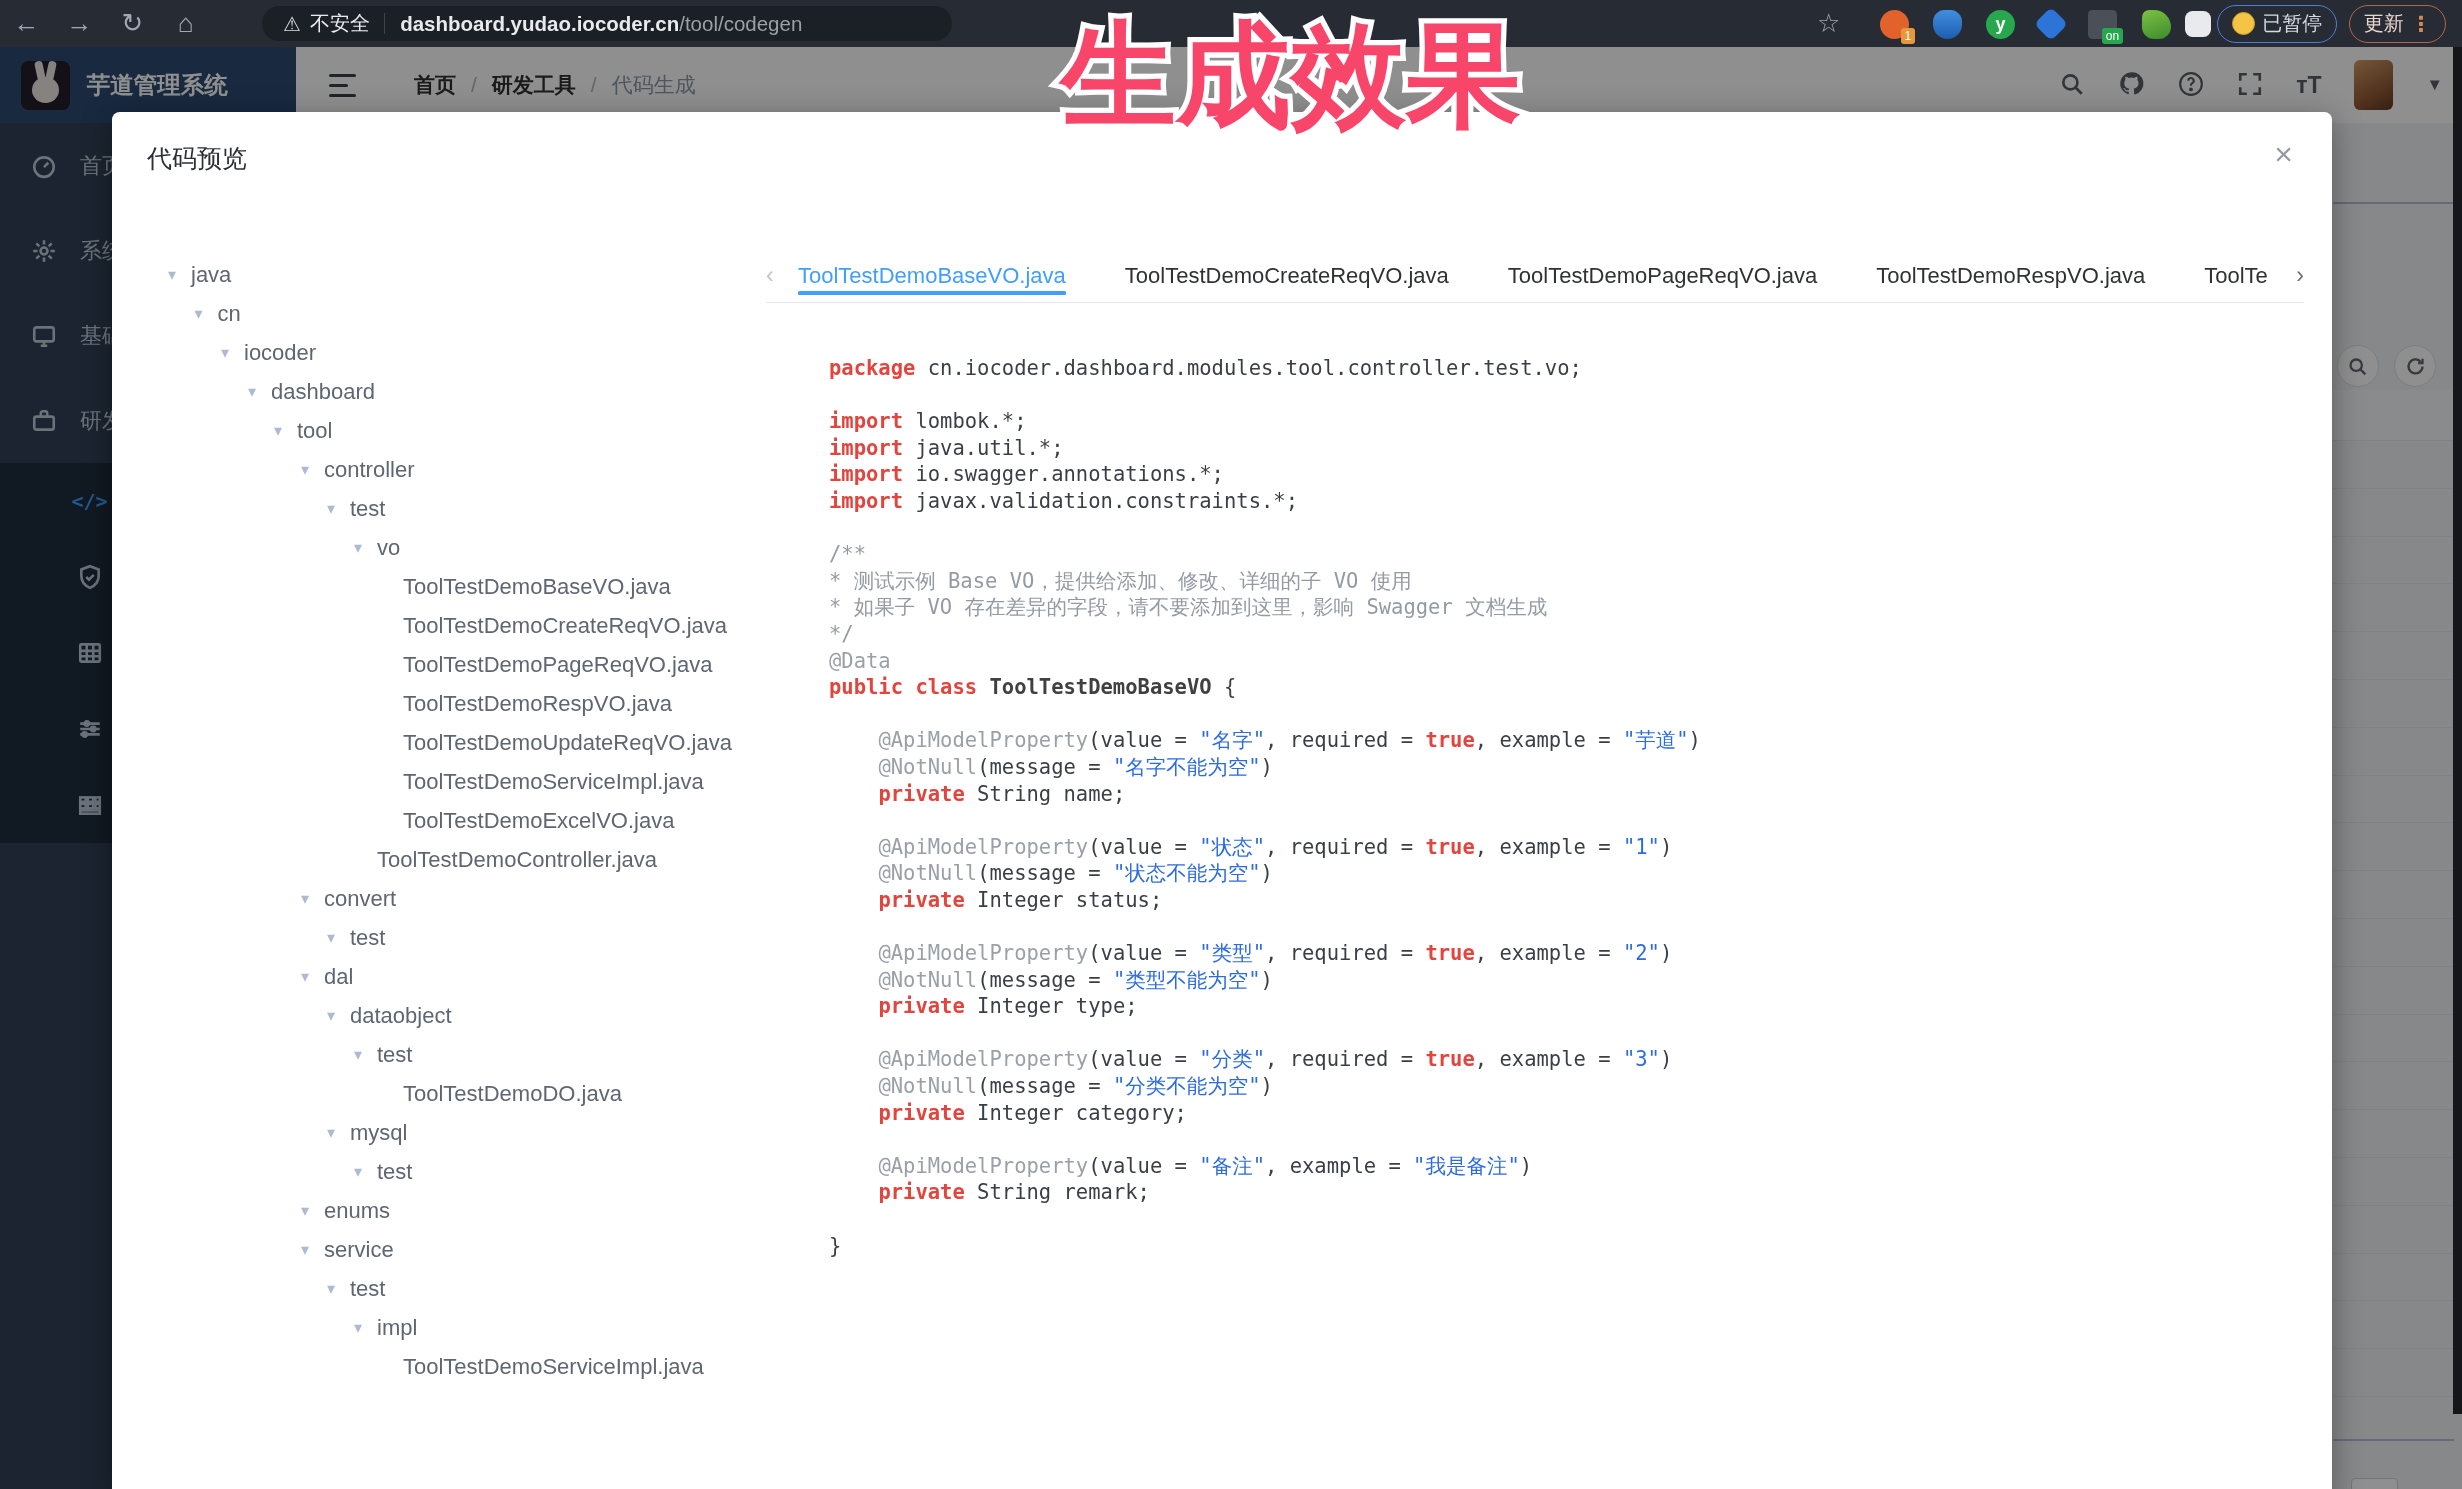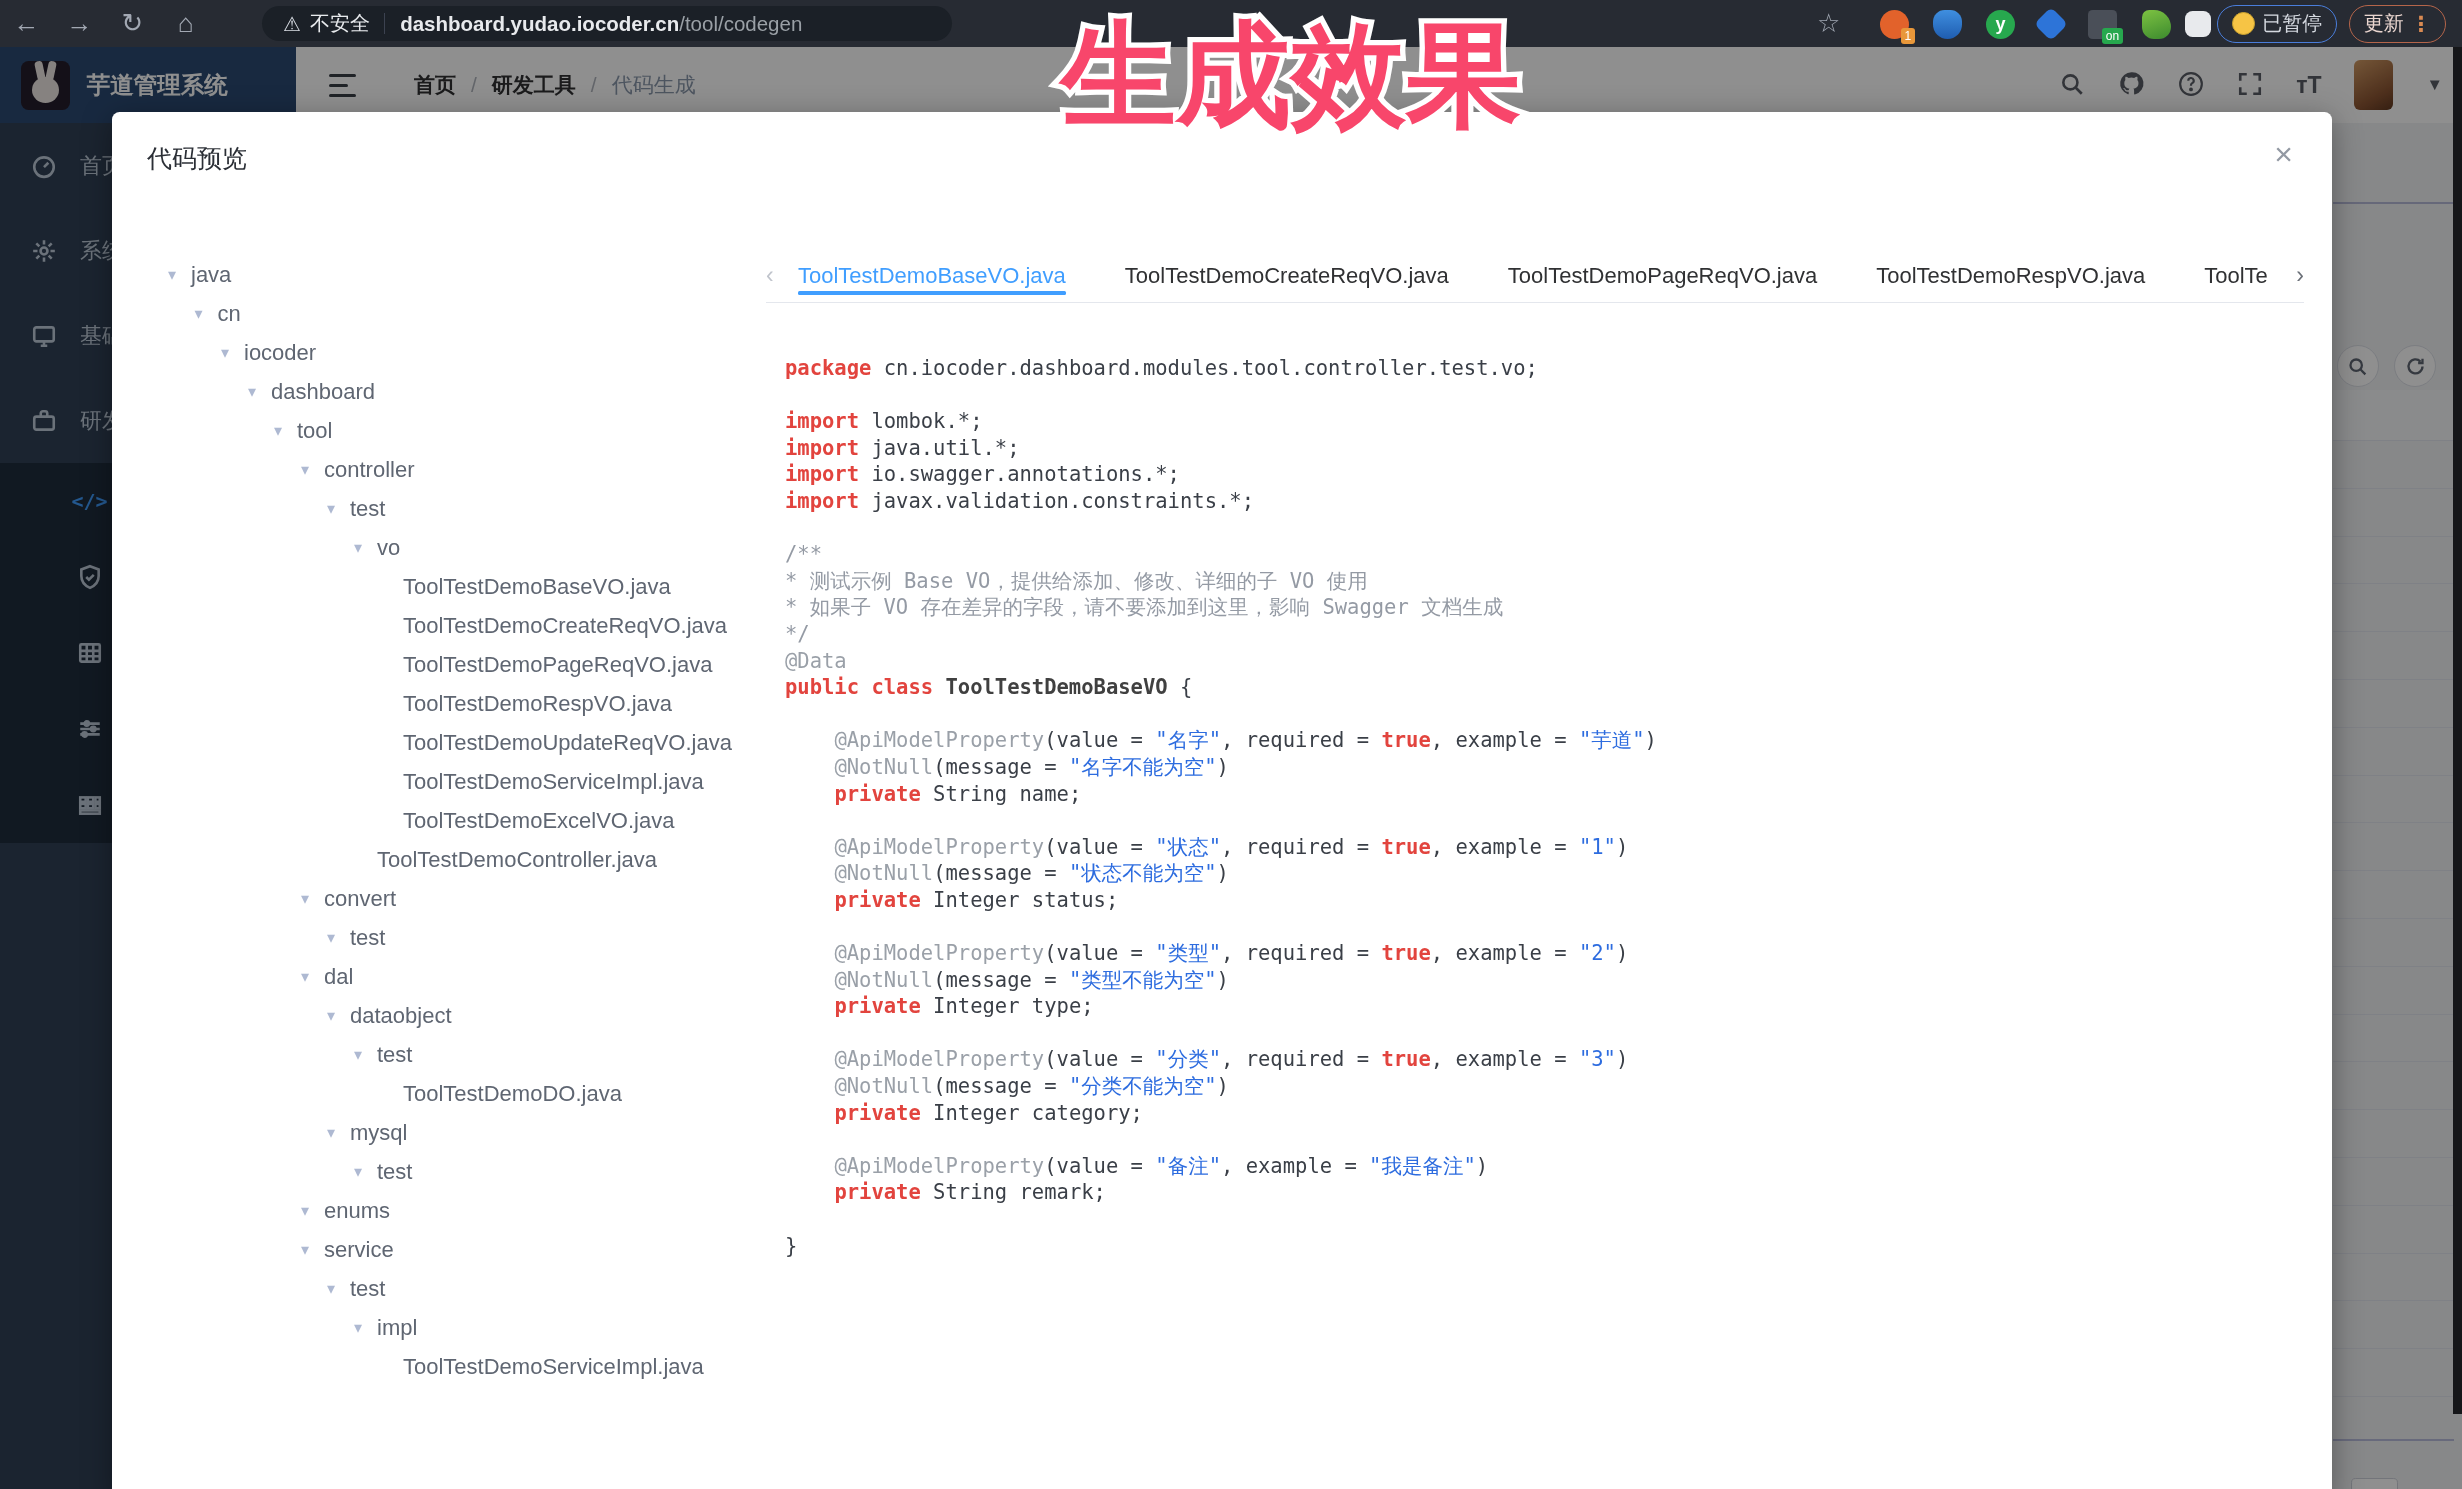--- a/index.html
+++ b/index.html
@@ -87,21 +87,21 @@
   .tab-arrow { width:32px; font-size:23px; line-height:39px; flex:0 0 32px; }
   .tab-arrow.left { color:#c0c4cc; }
   .tab-arrow.right { color:#6b7078; text-align:right; }
   .tab-list { flex:1; display:flex; overflow:hidden; }
   .tab { position:relative; margin-right:59px; font-size:22px; font-weight:500; color:#303133; line-height:39px; white-space:nowrap; }
   .tab.active { color:#409eff; }
   .tab.active::after { content:""; position:absolute; left:0; right:0; bottom:0; height:3.8px; background:#409eff; border-radius:1.5px; }
 
   .code-view { position:absolute; left:673px; top:243px; width:1517px; height:1130px; overflow:hidden;
                font-family:"DejaVu Sans Mono",monospace; font-size:20.5px; line-height:26.6px; white-space:pre; }
-  .cl { height:26.6px; }
+  .cl { height:26.6px;margin-left:44px; }
   .k { color:#e2443e; font-weight:700; }
   .s { color:#2d6cdf; }
   .m { color:#9aa0a8; }
   .c { color:#949aa4; }
   .t { color:#404040; font-weight:700; }
   .p { color:#3a3f47; }
 
   
   .annotation { position:absolute; left:1061px; top:12px; z-index:60; font-size:115px; font-weight:700; line-height:1.1; }
   .annotation .layer { position:absolute; left:0; top:0; white-space:nowrap; }

